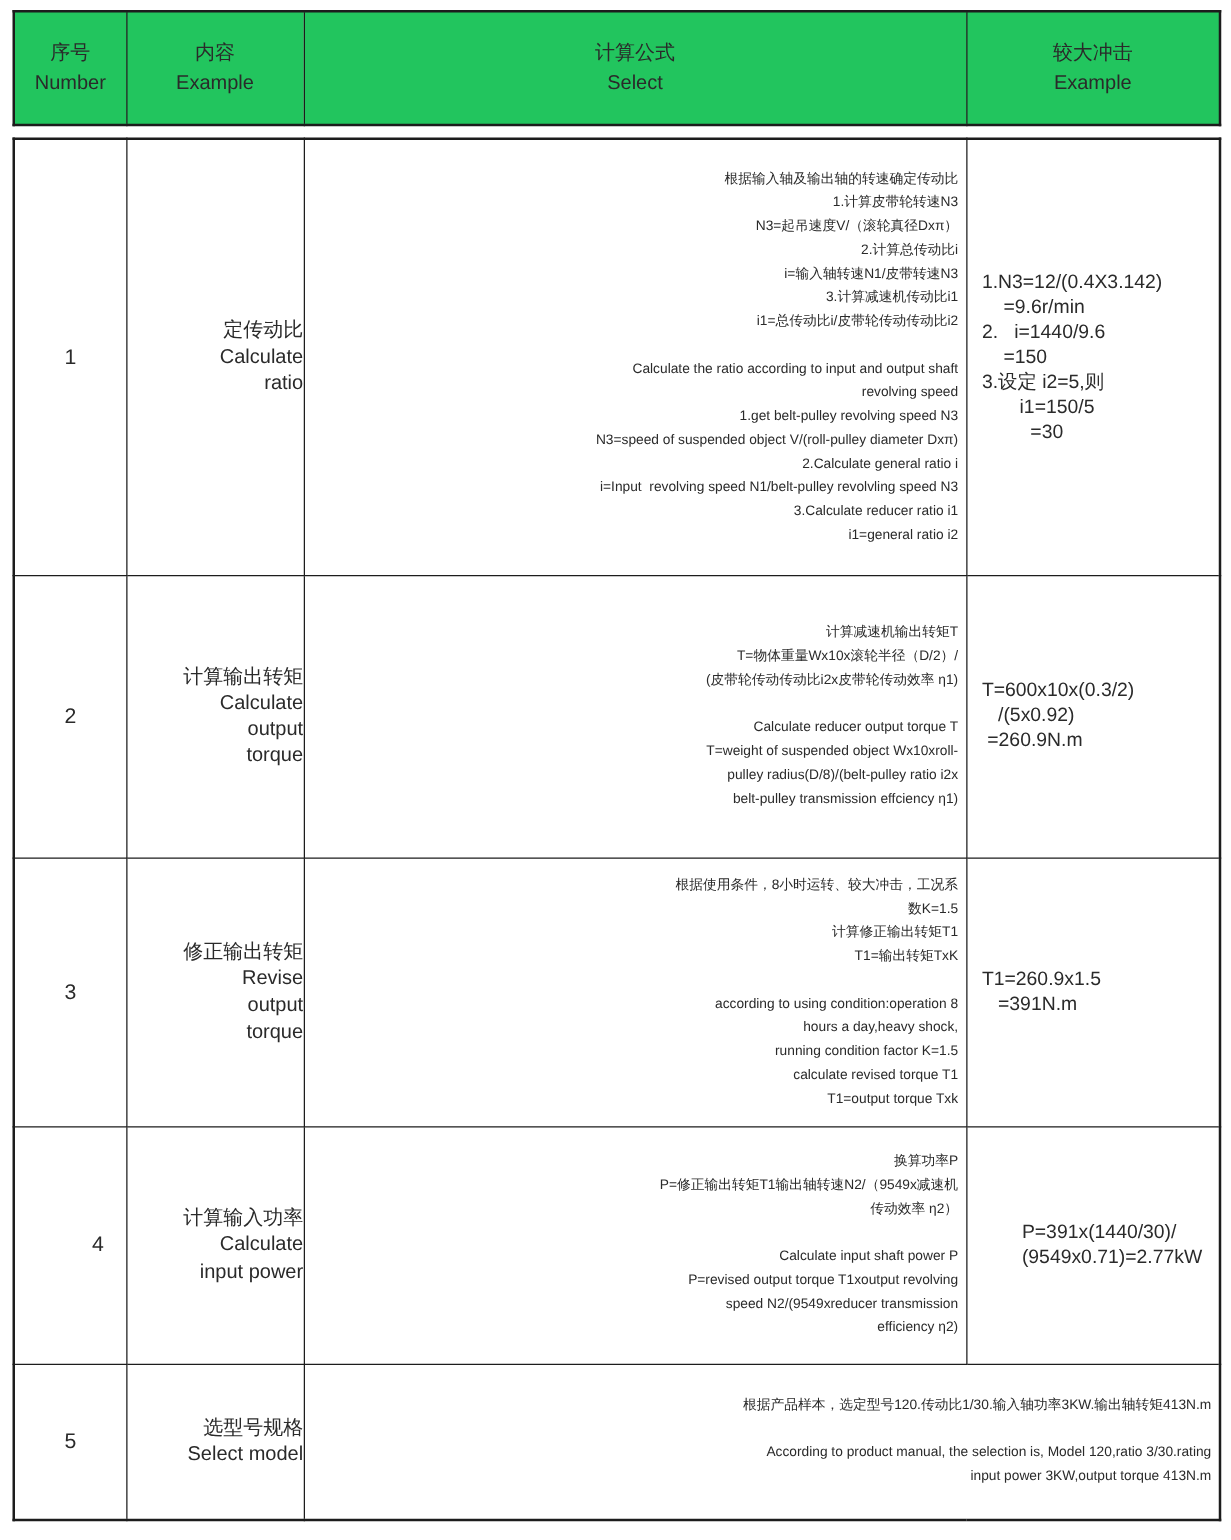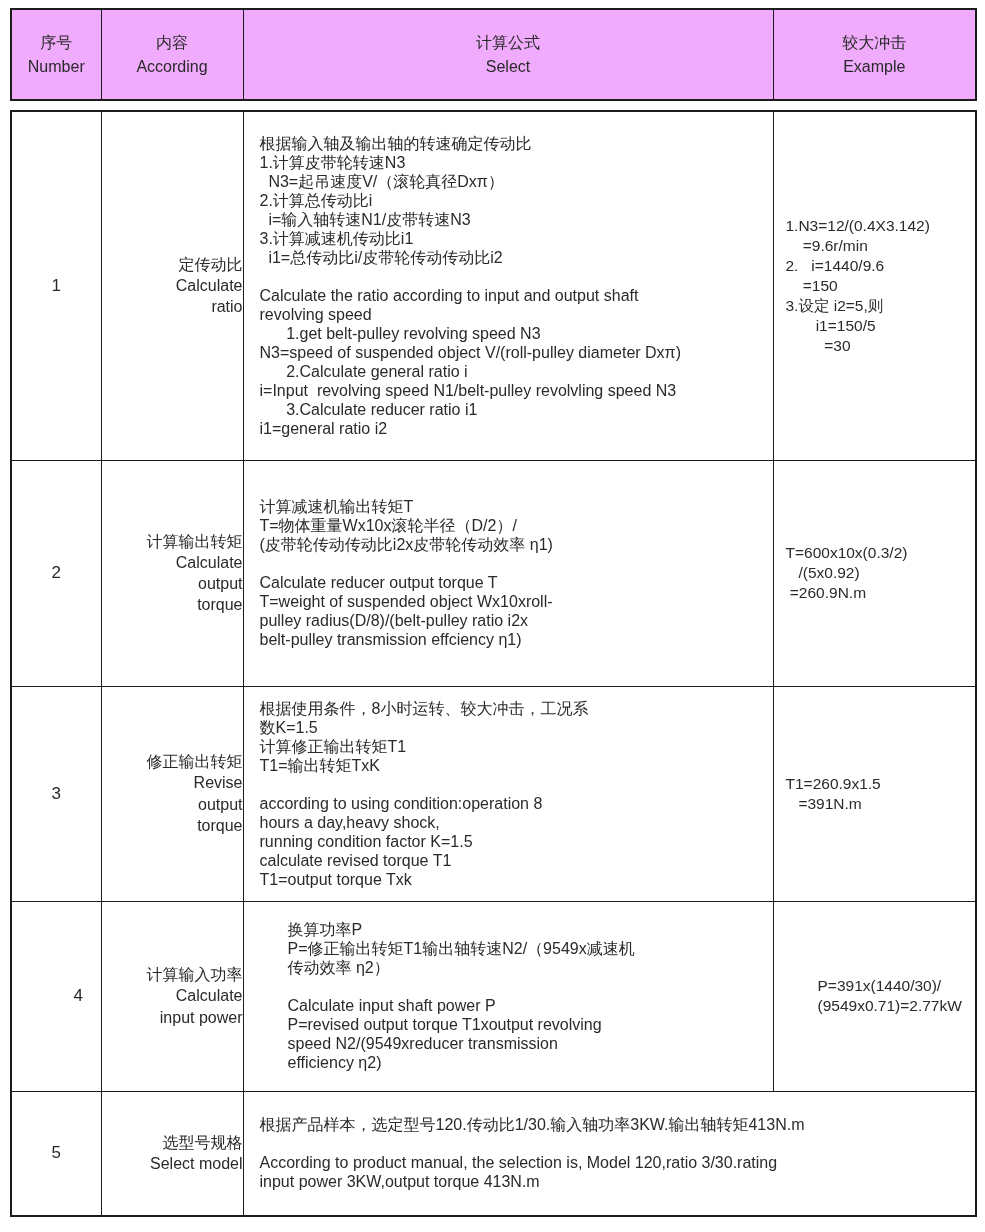--- a/index.html
+++ b/index.html
@@ -12,21 +12,21 @@
     width: 985px;
     height: 1232px;
     background: #ffffff;
     padding: 8px 10px 0 10px;
   }
   table { border-collapse: collapse; table-layout: fixed; width: 965px; }
 
   
   table.hdr { border: 2px solid #1c1c1c; }
   table.hdr td {
-    background: #f0abfc;
+    background: #22c55e;
     border: 1px solid #1c1c1c;
     text-align: center;
     vertical-align: middle;
     font-size: 16px;
     line-height: 1.45;
     white-space: pre-line;
     color: #2a2a2a;
     height: 91px;
   }
   .hdr-gap { height: 9px; }
@@ -42,25 +42,25 @@
     text-align: center;
     font-size: 17px;
   }
   td.c-content {
     text-align: right;
     font-size: 16px;
     line-height: 1.32;
     white-space: pre-line;
   }
   td.c-formula {
-    font-size: 16px;
+    font-size: 11px;
     line-height: 19px;
     white-space: pre-wrap;
     padding: 10px 6px 10px 16px;
-    text-align: left;
+    text-align: right;
     margin-top: 35px;
   }
   td.c-example {
     font-size: 15.5px;
     line-height: 20px;
     white-space: pre-wrap;
     padding: 8px 4px 8px 12px;
     text-align: left;
     margin-left: 40px;
   }
@@ -85,21 +85,21 @@
       <col class="w-num">
         <col class="w-content">
         <col class="w-formula">
         <col class="w-example">
     </colgroup>
     <tbody>
         <tr>
       <td>序号
 Number</td>
       <td>内容
-According</td>
+Example</td>
       <td>计算公式
 Select</td>
       <td>较大冲击
 Example</td>
     </tr>
   </tbody>
     </table>
 
   <div class="hdr-gap"></div>
 

